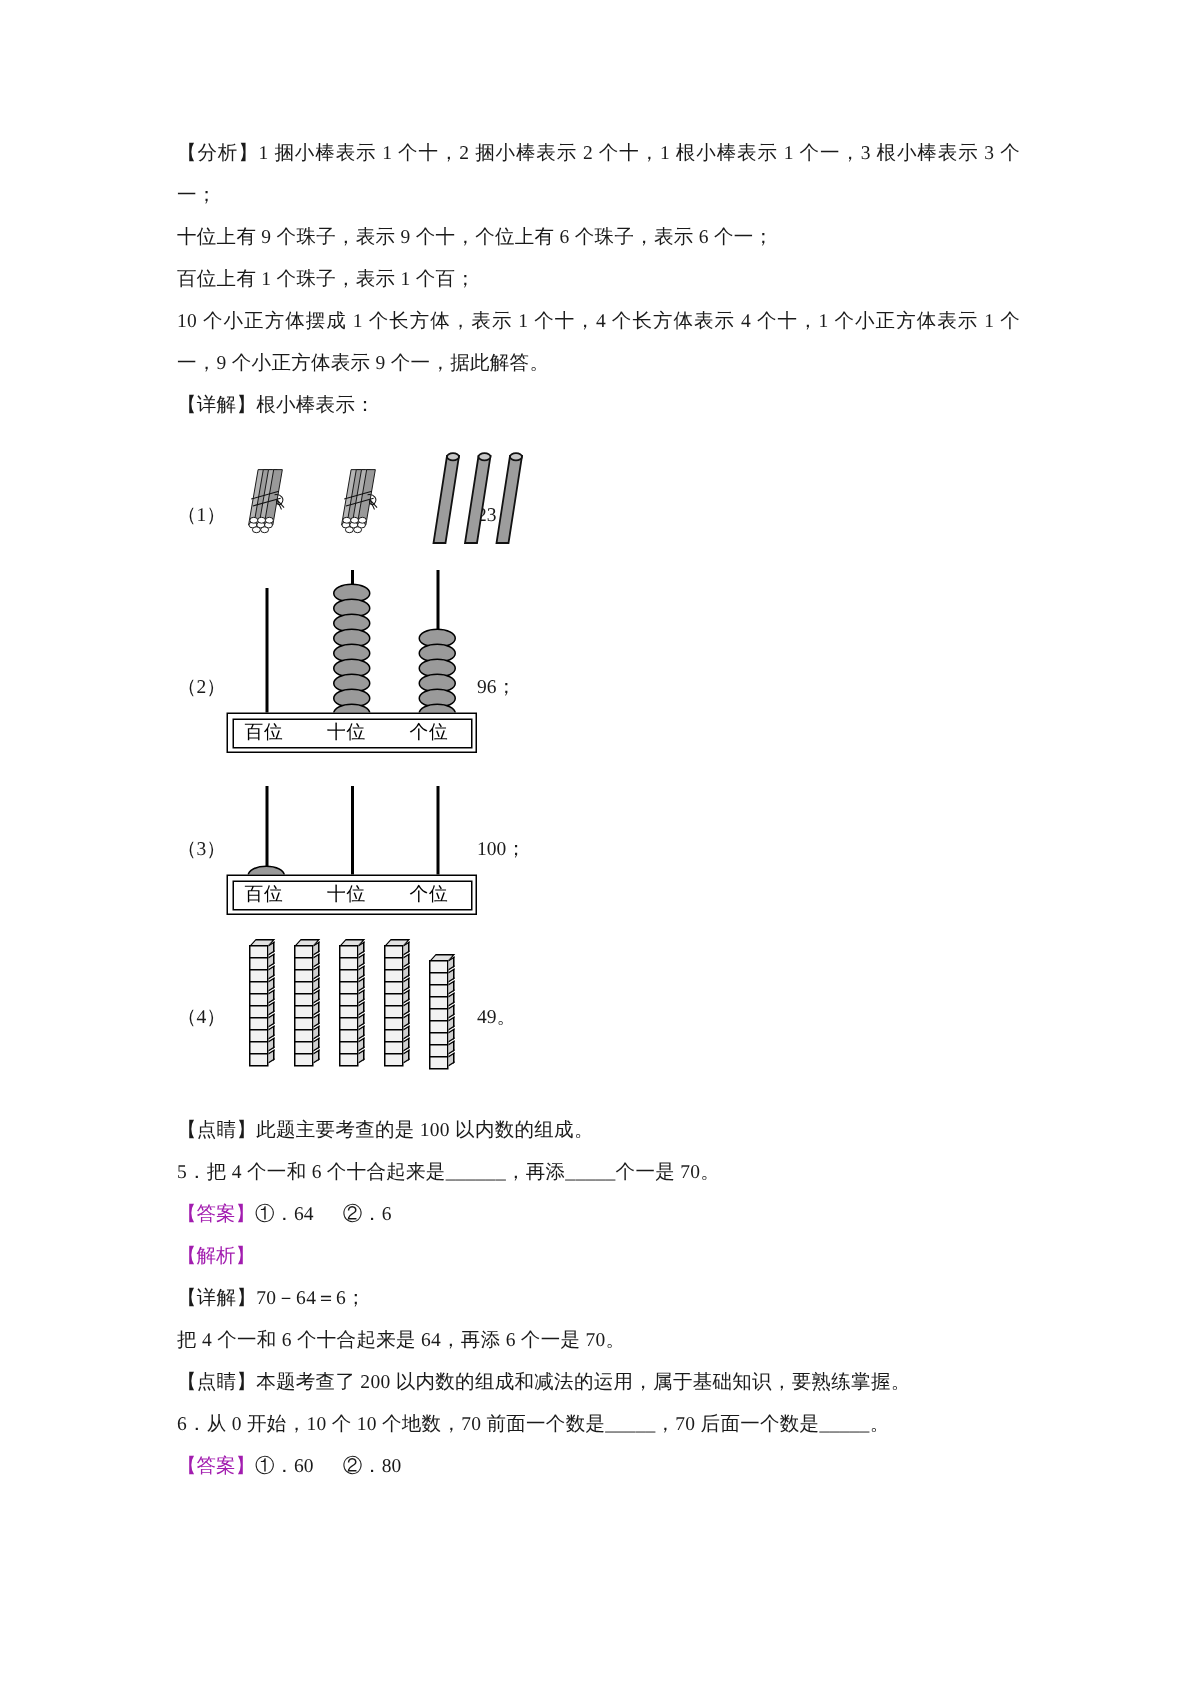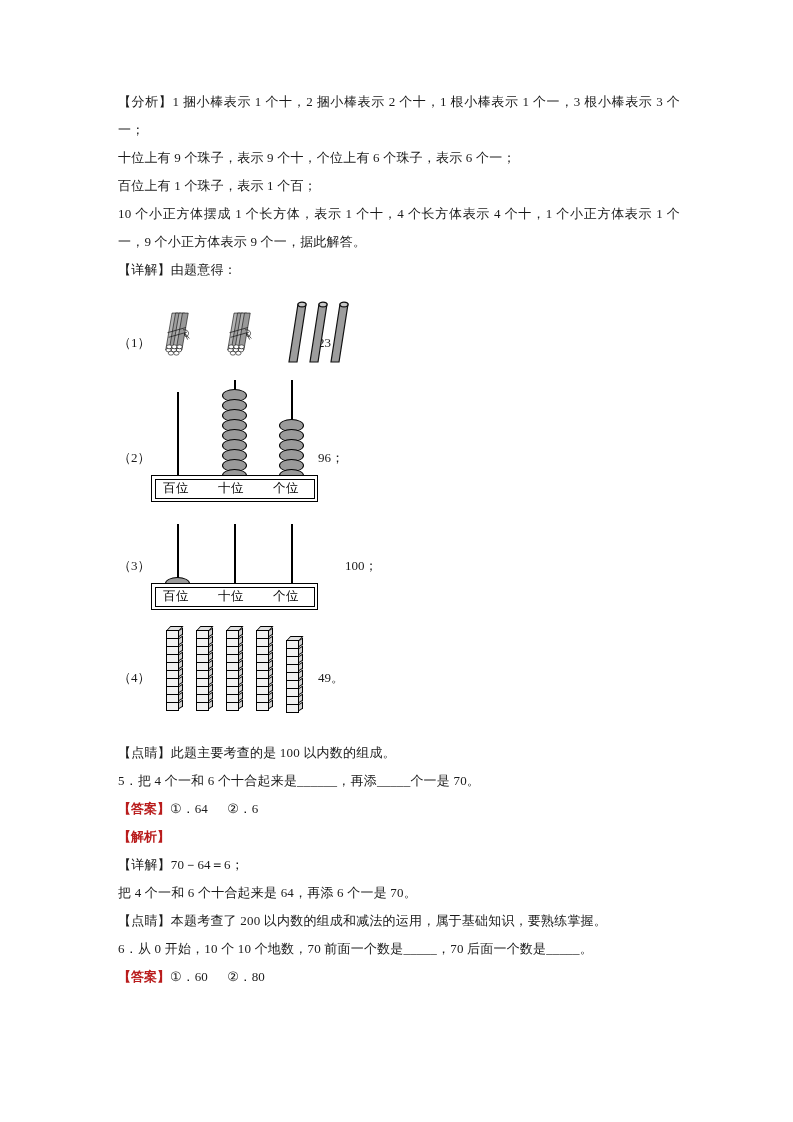--- a/index.html
+++ b/index.html
@@ -28,22 +28,21 @@
   }
   .para {
     font-size: 13.0px;
     line-height: 28px;
     text-align: justify;
     margin: 0;
     letter-spacing: 0.2px;
     white-space: normal;
   }
   .tag-blue {
-    color: #b91c1c;
-    font-weight: bold;
+    color: #a21caf;
   }
   .ans-line {
     font-size: 13.0px;
     line-height: 28px;
     margin: 0;
     white-space: pre;
   }
   .ans-items {
     color: #1a1a1a;
   }
@@ -162,21 +161,21 @@
 </head>
 <body>
 
 <div class="page">
   <div class="content">
 
     <p class="para">【分析】1 捆小棒表示 1 个十，2 捆小棒表示 2 个十，1 根小棒表示 1 个一，3 根小棒表示 3 个一；</p>
     <p class="para">十位上有 9 个珠子，表示 9 个十，个位上有 6 个珠子，表示 6 个一；</p>
     <p class="para">百位上有 1 个珠子，表示 1 个百；</p>
     <p class="para">10 个小正方体摆成 1 个长方体，表示 1 个十，4 个长方体表示 4 个十，1 个小正方体表示 1 个一，9 个小正方体表示 9 个一，据此解答。</p>
-    <p class="para">【详解】由题意得：</p>
+    <p class="para">【详解】根小棒表示：</p>
 
     <div class="figure">
 
       <span class="row-label" style="left:0px; top:50px;">（1）</span>
       <span class="row-value" style="left:200px; top:50px;">23；</span>
 
       <svg class="bundle" style="left:46px; top:14px;" width="52" height="80" viewBox="0 0 52 80">
         <g stroke="#111" stroke-width="1.1" fill="#a8a8a8">
           <path d="M14 2 L25 2 L14 66 L3 66 Z" fill="#b5b5b5"></path>
           <path d="M20 2 L30 2 L19 66 L9 66 Z" fill="#9d9d9d"></path>
@@ -262,21 +261,21 @@
       <div class="bead" style="left:161px; top:165px;"></div>
       <div class="bead" style="left:161px; top:175px;"></div>
       <div class="bead" style="left:161px; top:185px;"></div>
 
       <div class="pv-box" style="left:33px; top:191px; width:167px; height:27px;"></div>
       <span class="pv-label" style="left:45px; top:196px;">百位</span>
       <span class="pv-label" style="left:100px; top:196px;">十位</span>
       <span class="pv-label" style="left:155px; top:196px;">个位</span>
 
       <span class="row-label" style="left:0px; top:273px;">（3）</span>
-      <span class="row-value" style="left:200px; top:273px;margin-left:27px;">100；</span>
+      <span class="row-value" style="left:200px; top:273px;">100；</span>
 
       <div class="rod" style="left:59px; top:240px; height:60px;"></div>
       <div class="rod" style="left:116px; top:240px; height:60px;"></div>
       <div class="rod" style="left:173px; top:240px; height:60px;"></div>
 
       <div class="bead" style="left:47px; top:293px;"></div>
 
       <div class="pv-box" style="left:33px; top:299px; width:167px; height:27px;"></div>
       <span class="pv-label" style="left:45px; top:304px;">百位</span>
       <span class="pv-label" style="left:100px; top:304px;">十位</span>

